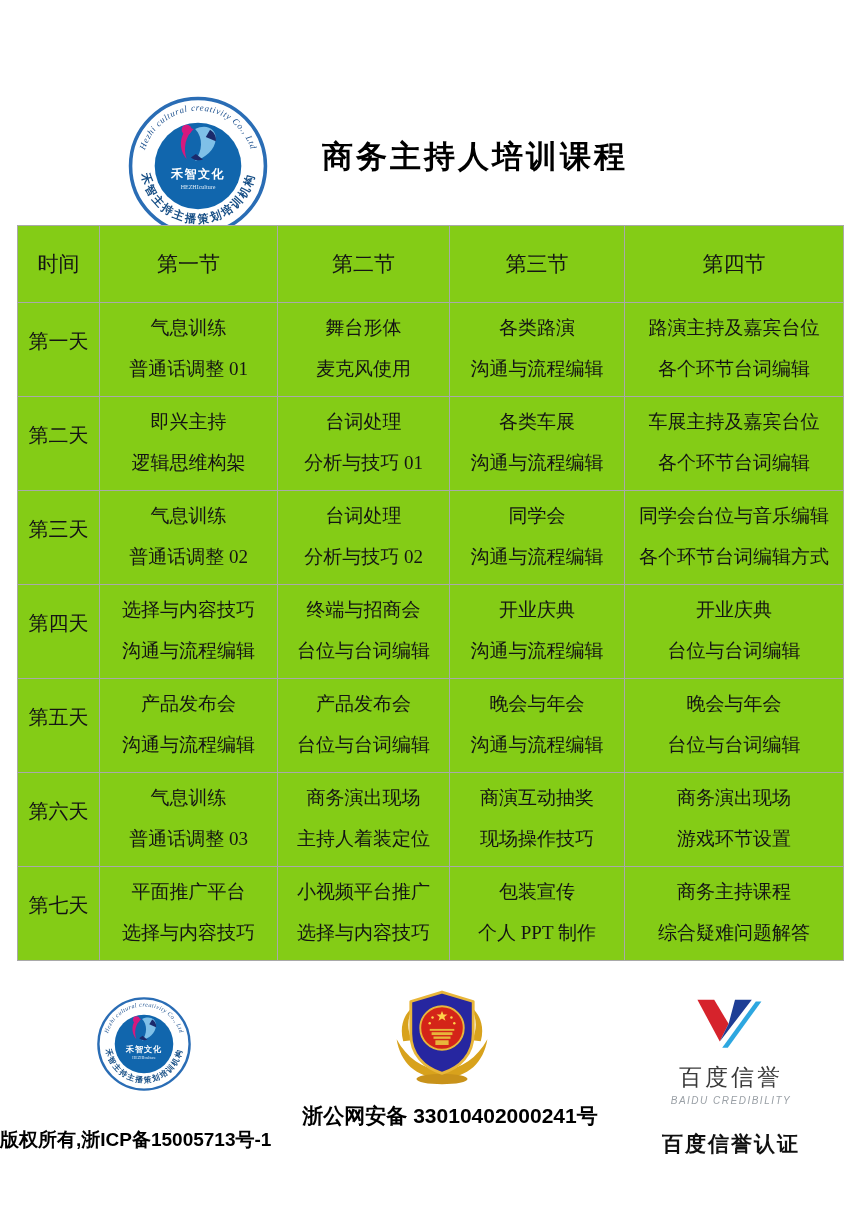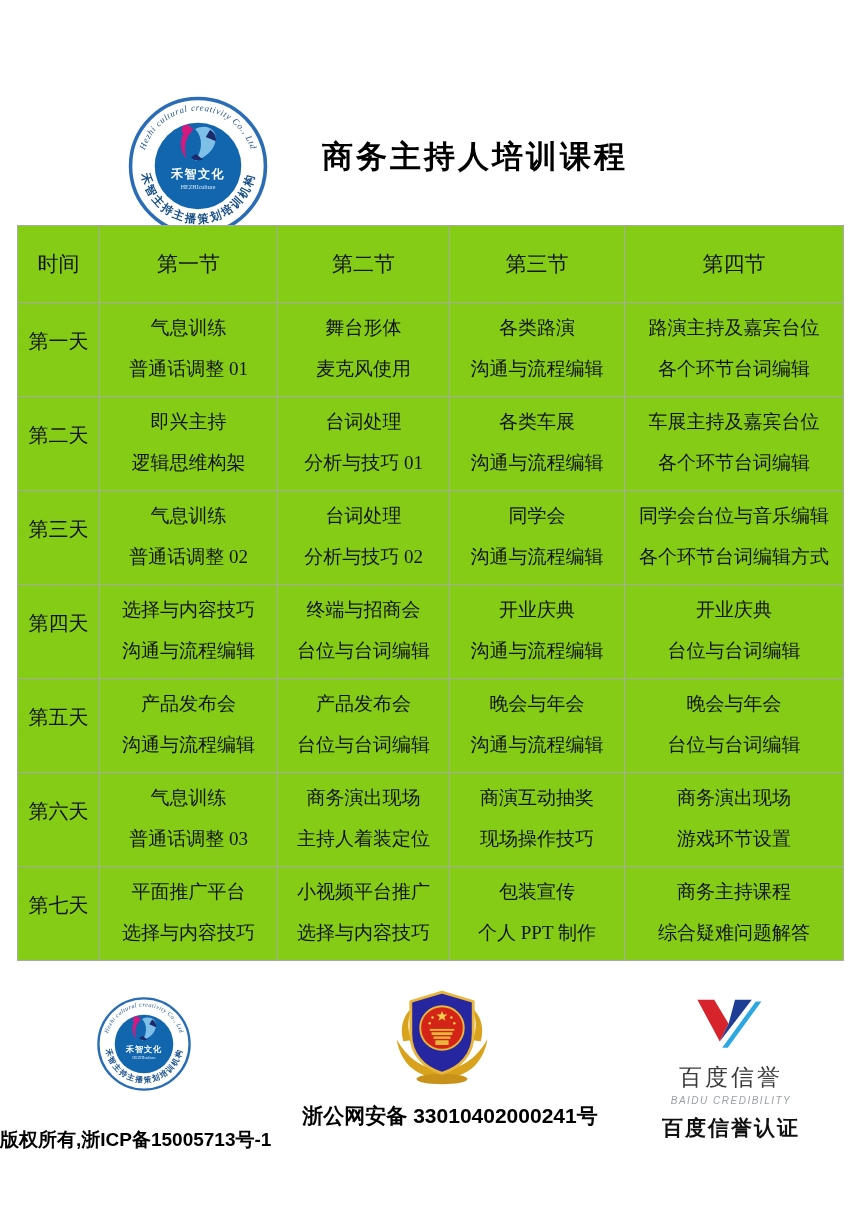--- a/index.html
+++ b/index.html
@@ -51,21 +51,21 @@
     font-family:"Liberation Sans","DejaVu Sans",sans-serif;
     font-size:21px;font-weight:700;color:#000;
   }
   .baidu-block{
     position:absolute;left:637px;top:995px;width:188px;text-align:center;
     font-family:"Liberation Sans","DejaVu Sans",sans-serif;
   }
   .baidu-v{width:96px;height:64px;display:block;margin:0 auto;}
   .baidu-title{font-size:23px;letter-spacing:3px;color:#3a3a3a;margin-top:3px;}
   .baidu-subtitle{font-size:10px;letter-spacing:1.5px;color:#9aa0a6;margin-top:2px;font-style:italic;}
-  .baidu-caption{font-size:21px;font-weight:600;letter-spacing:2px;color:#101010;margin-top:8px;}
+  .baidu-caption{font-size:21px;font-weight:600;letter-spacing:2px;color:#101010;margin-top:24px;}
   .arc-text-top{font-size:12.5px;font-style:italic;letter-spacing:1px;fill:#1c508e;}
   .arc-text-bottom{font-size:16px;font-weight:700;letter-spacing:3px;fill:#174f86;}
 </style>
 </head>
 <body>
 
 <div id="page">
 
   <svg class="header-logo" viewBox="0 0 200 200">
     <circle cx="100" cy="100" r="95" fill="#ffffff" stroke="#2a6db5" stroke-width="5"></circle>

